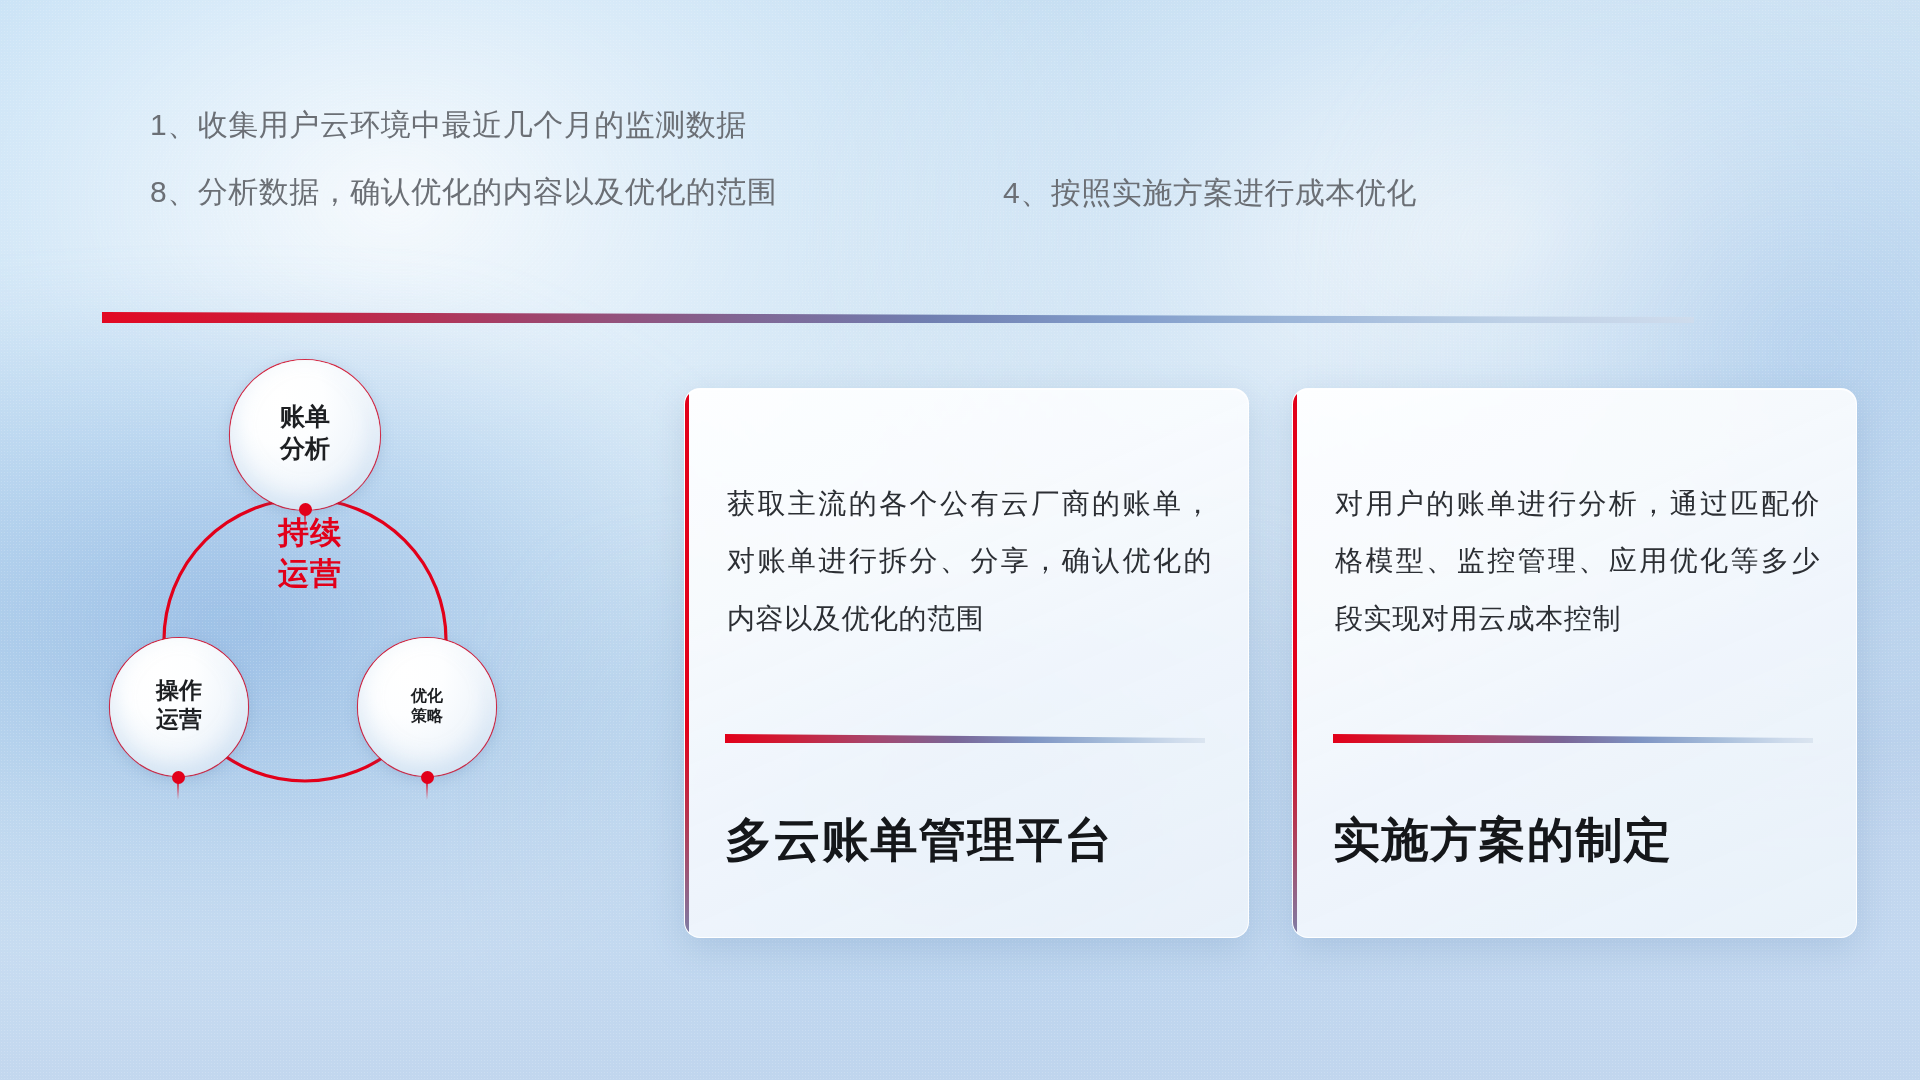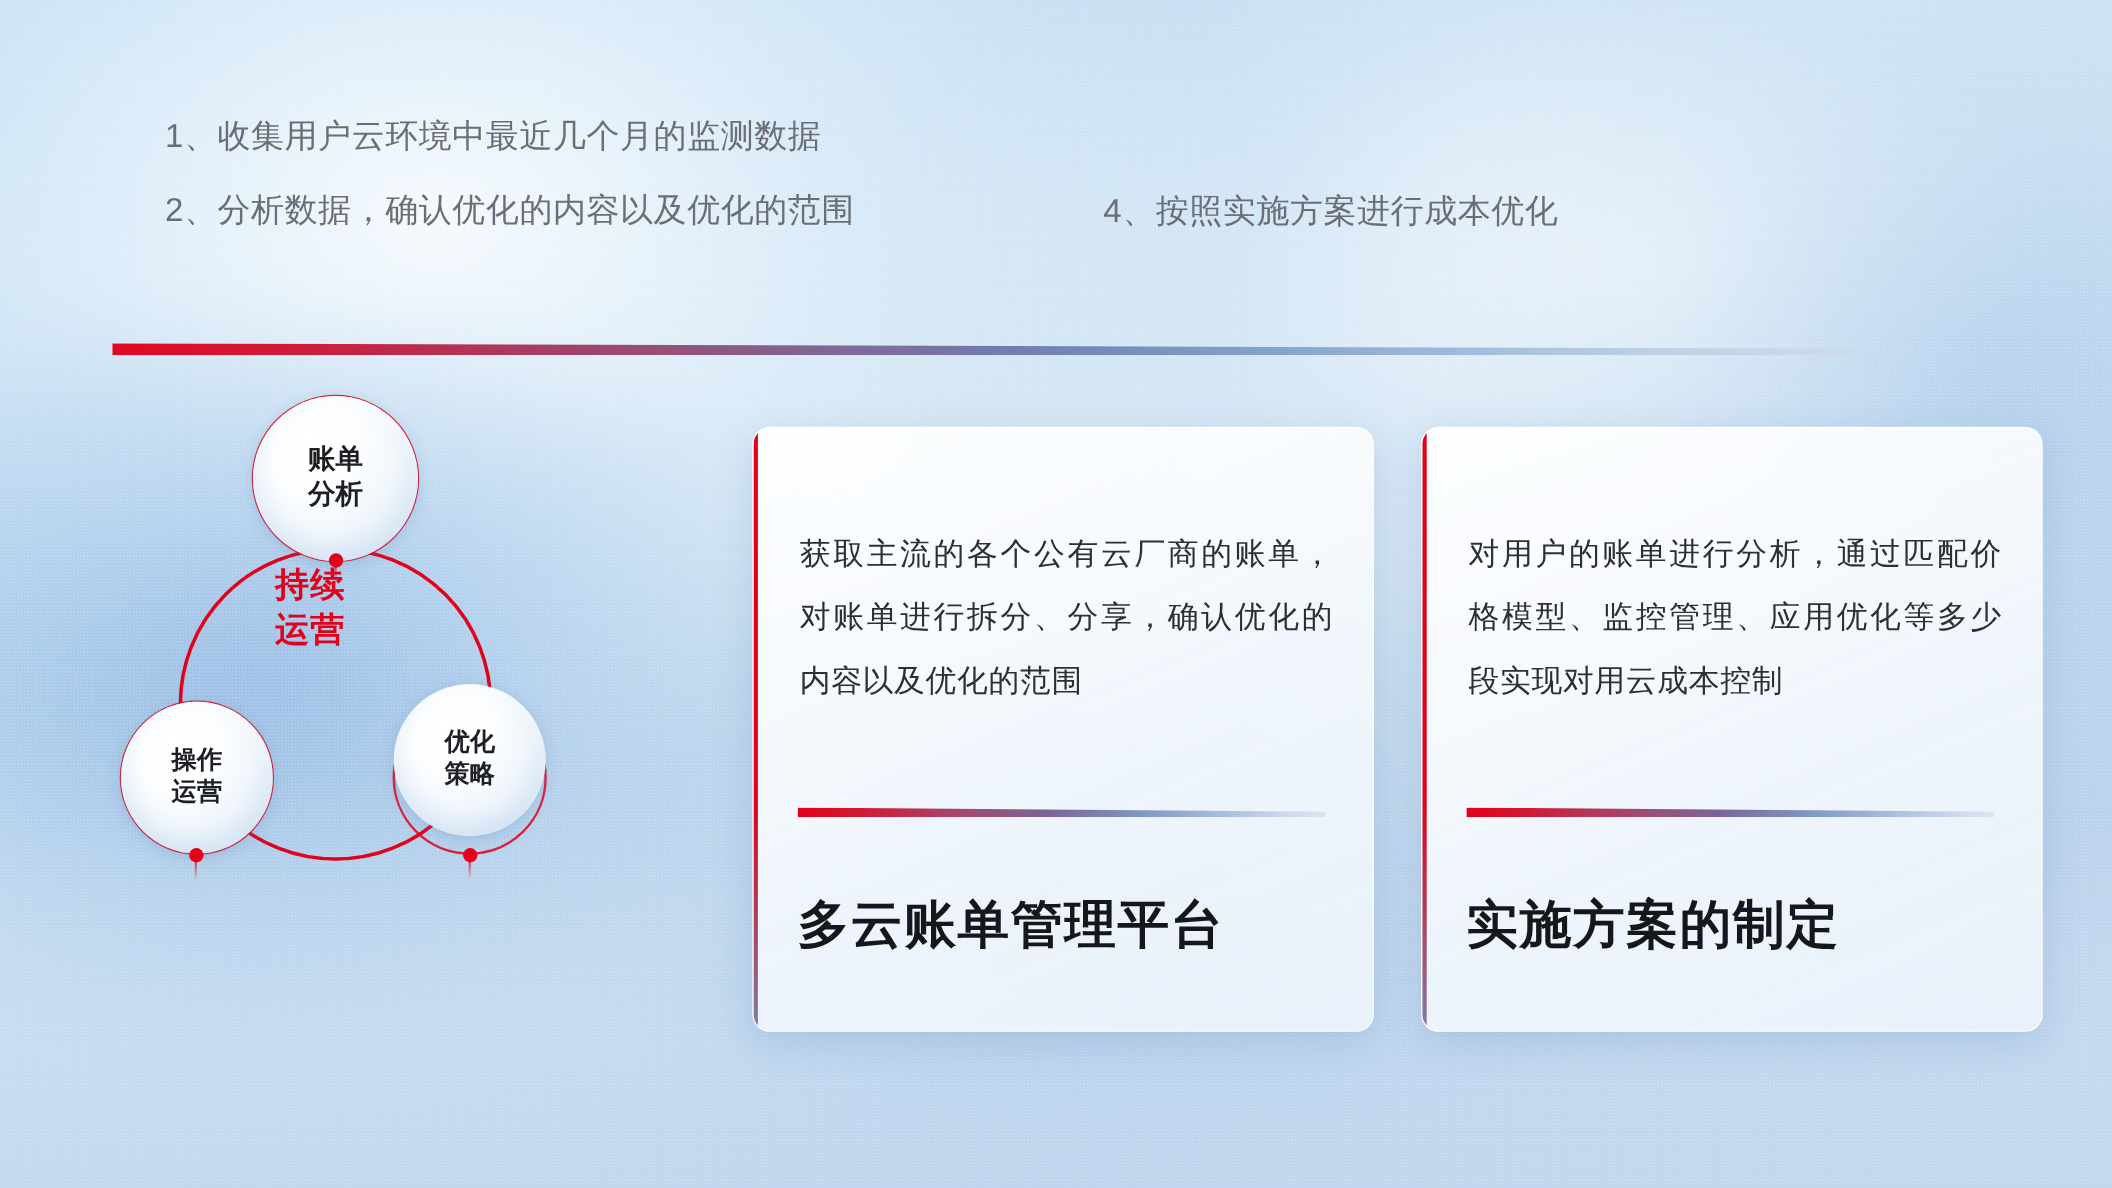--- a/index.html
+++ b/index.html
@@ -93,24 +93,24 @@
     box-shadow:0 3px 14px rgba(90,130,175,.28), inset 0 -10px 22px rgba(188,213,238,.5), inset 0 6px 14px rgba(255,255,255,.9);
     display:flex; flex-direction:column;
     align-items:center; justify-content:center;
     text-align:center;
     color:#1d1f22;
     font-weight:700;
     line-height:1.28;
   }
   #sphere-top{ left:130px; top:0px;   width:150px; height:150px; font-size:25px; }
   #sphere-bl { left:10px;  top:278px; width:138px; height:138px; font-size:23px; }
-  #sphere-br { left:258px; top:262px; width:138px; height:138px; font-size:23px; }
+  #sphere-br { left:258px; top:278px; width:138px; height:138px; font-size:16px; }
   #venn-center-label{
     position:absolute; left:150px; top:155px;
-    width:120px; text-align:left;
+    width:120px; text-align:center;
     color:#e2001a; font-weight:800; font-size:31px; line-height:1.32;
     letter-spacing:1px;
   }
   .venn-dot{
     position:absolute; width:13px; height:13px; border-radius:50%;
     background:#e2001a;
   }
   #dot-top{ left:199px; top:143px; }
   #dot-bl { left:72px;  top:411px; }
   #dot-br { left:321px; top:411px; }
@@ -167,21 +167,21 @@
 <div id="bg-blue-left"></div>
 <div id="bg-blue-mid"></div>
 <div id="bg-blue-right"></div>
 <div id="bg-bottom-fade"></div>
 <div id="bg-noise"></div>
 
 <div id="stage">
 
   <div class="list-col" id="list-left">
     <div class="list-item">1、收集用户云环境中最近几个月的监测数据</div>
-    <div class="list-item">2、分析数据，确认优化的内容以及优化的范围</div>
+    <div class="list-item">8、分析数据，确认优化的内容以及优化的范围</div>
   </div>
 
   <div class="list-col" id="list-right">
     <div class="list-item">4、按照实施方案进行成本优化</div>
   </div>
 
   <div id="top-divider"></div>
 
   <div id="venn">
 

